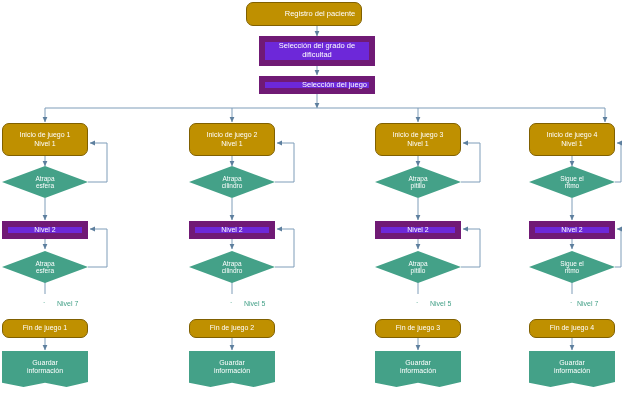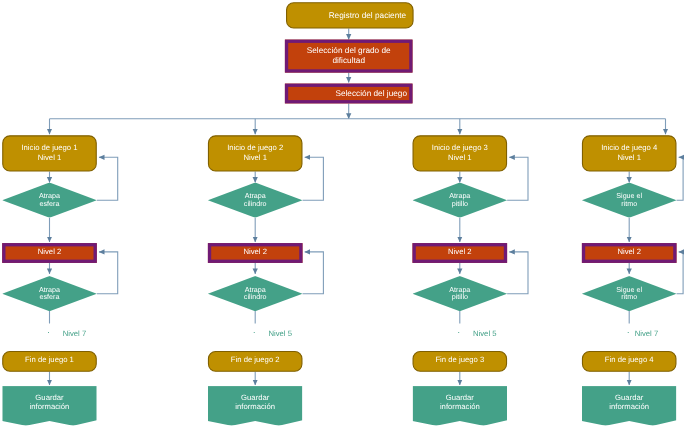--- a/index.html
+++ b/index.html
@@ -29,22 +29,22 @@
     z-index:3;
   }
   .node span{display:block;padding:0 2px;}
 
   .terminator{
     background:#bf9000;
     border:1px solid #806000;
     border-radius:7px;
   }
   .process{
-    background:#c2410c;
-    border:3px solid #701a75;
+    background:#6d28d9;
+    border:6px solid #701a75;
   }
   .decision{
     background:transparent;
     border:none;
   }
   .decision .dia{
     position:absolute;left:0;top:0;width:100%;height:100%;
     background:#44a188;
     -webkit-clip-path:polygon(50% 0,100% 50%,50% 100%,0 50%);
     clip-path:polygon(50% 0,100% 50%,50% 100%,0 50%);
@@ -126,21 +126,21 @@
       <line x1="572" y1="156" x2="572" y2="166" marker-end="url(#ah)"></line>
       <path d="M615,182 L621,182 L621,143 L617,143" marker-end="url(#ahl)"></path>
       <line x1="572" y1="198" x2="572" y2="220" marker-end="url(#ah)"></line>
       <line x1="572" y1="239" x2="572" y2="249" marker-end="url(#ah)"></line>
       <path d="M615,267 L621,267 L621,229 L617,229" marker-end="url(#ahl)"></path>
       <line x1="572" y1="282" x2="572" y2="294"></line>
       <line x1="572" y1="338" x2="572" y2="350" marker-end="url(#ah)"></line>
     </g>
   </svg>
 
-  <div class="node terminator" style="left:260px;top:2px;width:116px;height:24px;font-size:7.5px;padding-left:32px;">
+  <div class="node terminator" style="left:246px;top:2px;width:116px;height:24px;font-size:7.5px;padding-left:32px;">
     <span>Registro del paciente</span>
   </div>
 
   <div class="node process" style="left:259px;top:36px;width:116px;height:30px;font-size:7.5px;">
     <span>Selección del grado de dificultad</span>
   </div>
 
   <div class="node process" style="left:259px;top:76px;width:116px;height:18px;font-size:7.5px;justify-content:flex-end;">
     <span>Selección del juego</span>
   </div>

